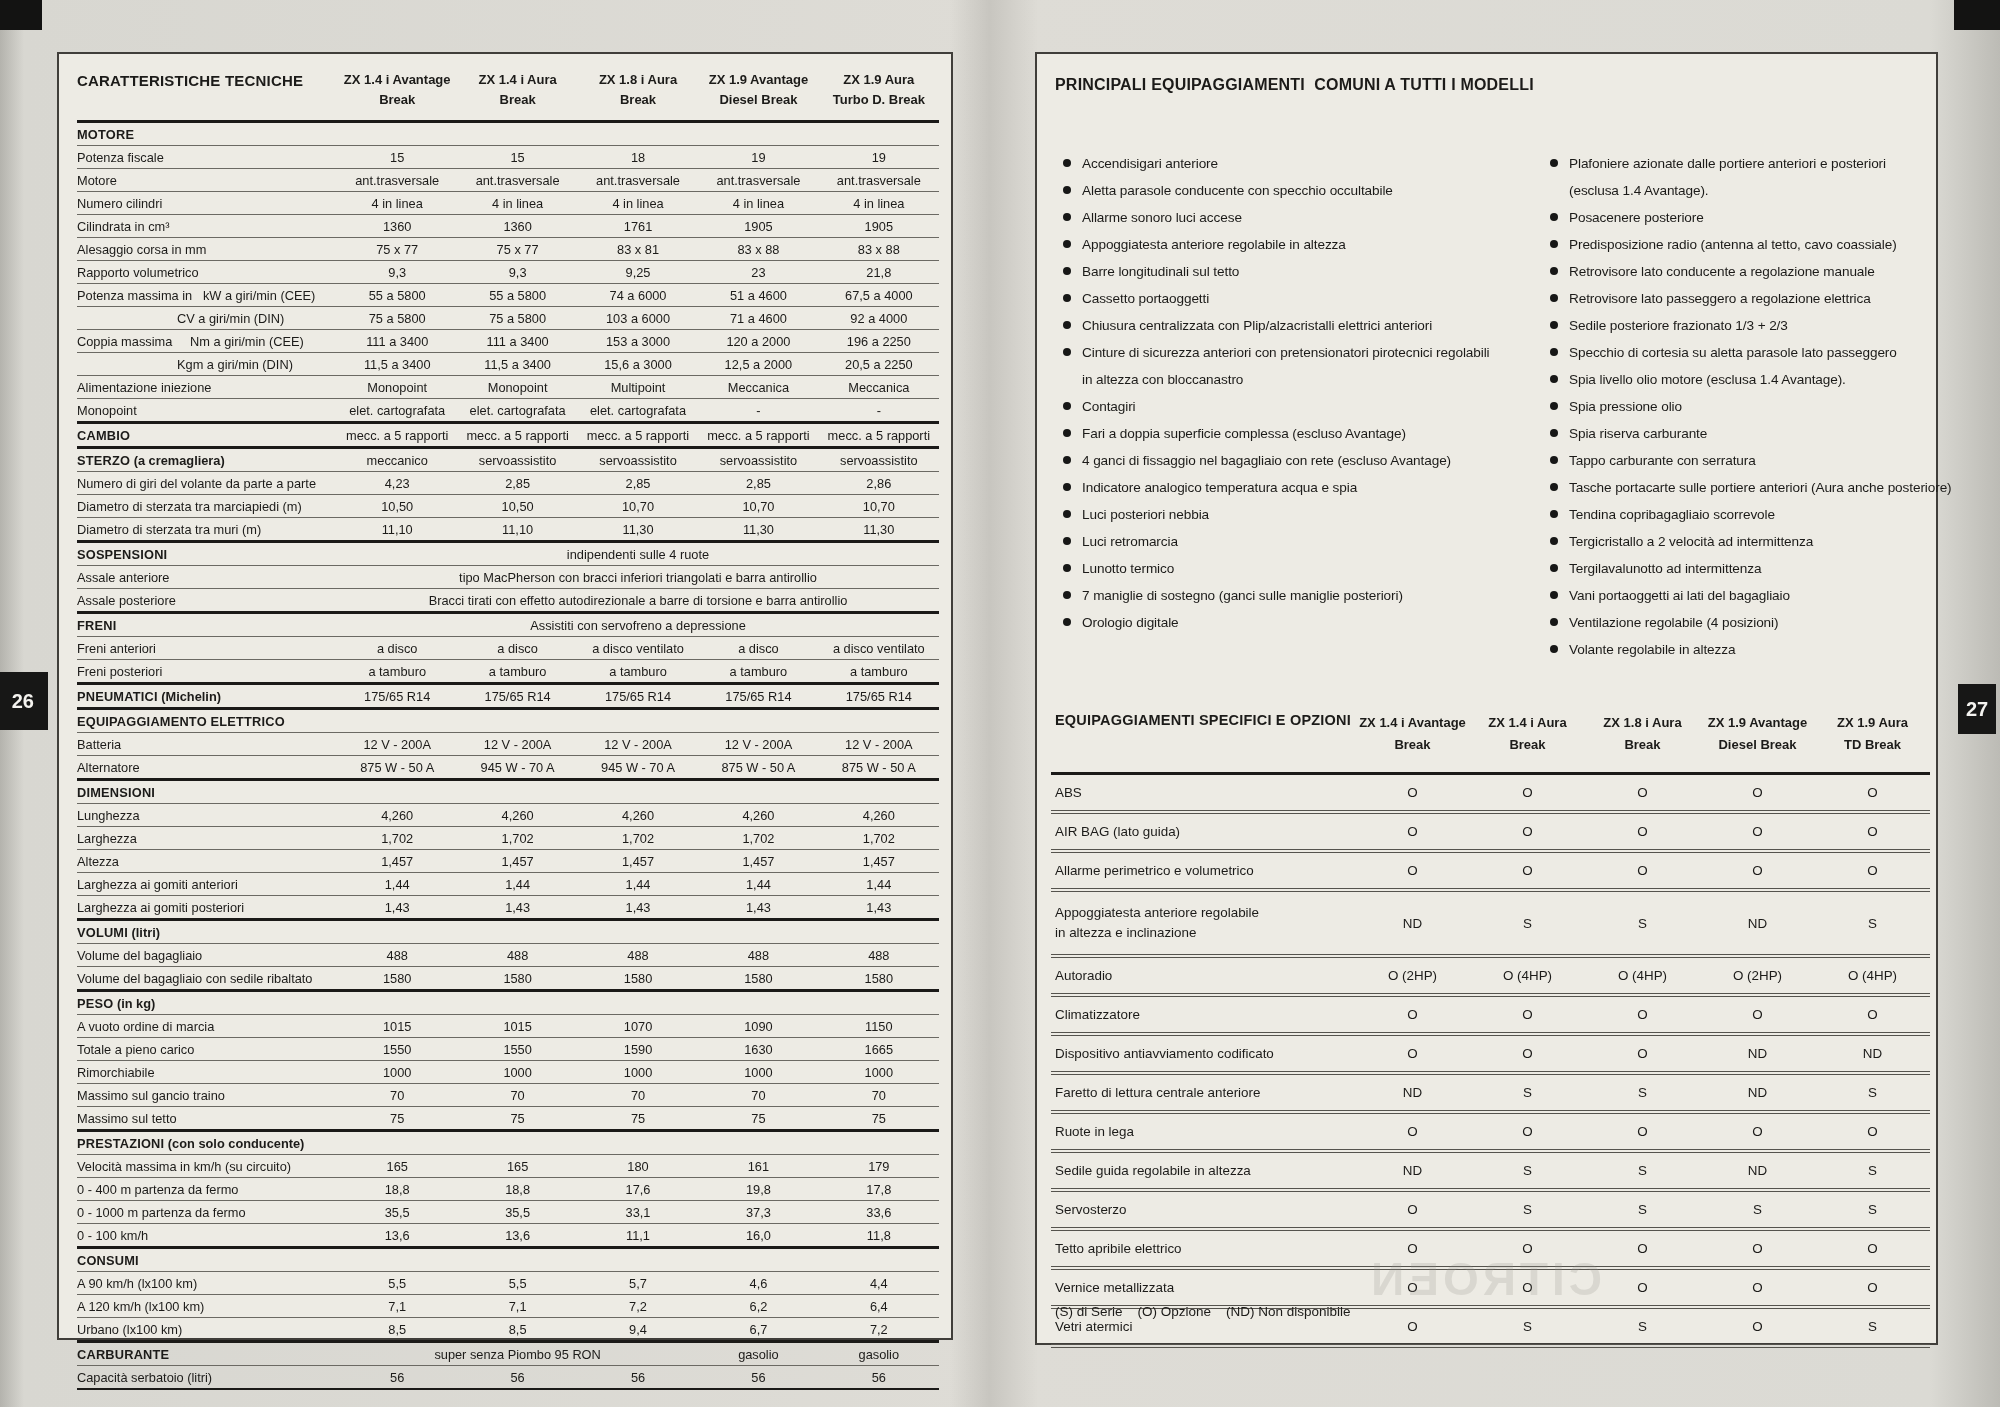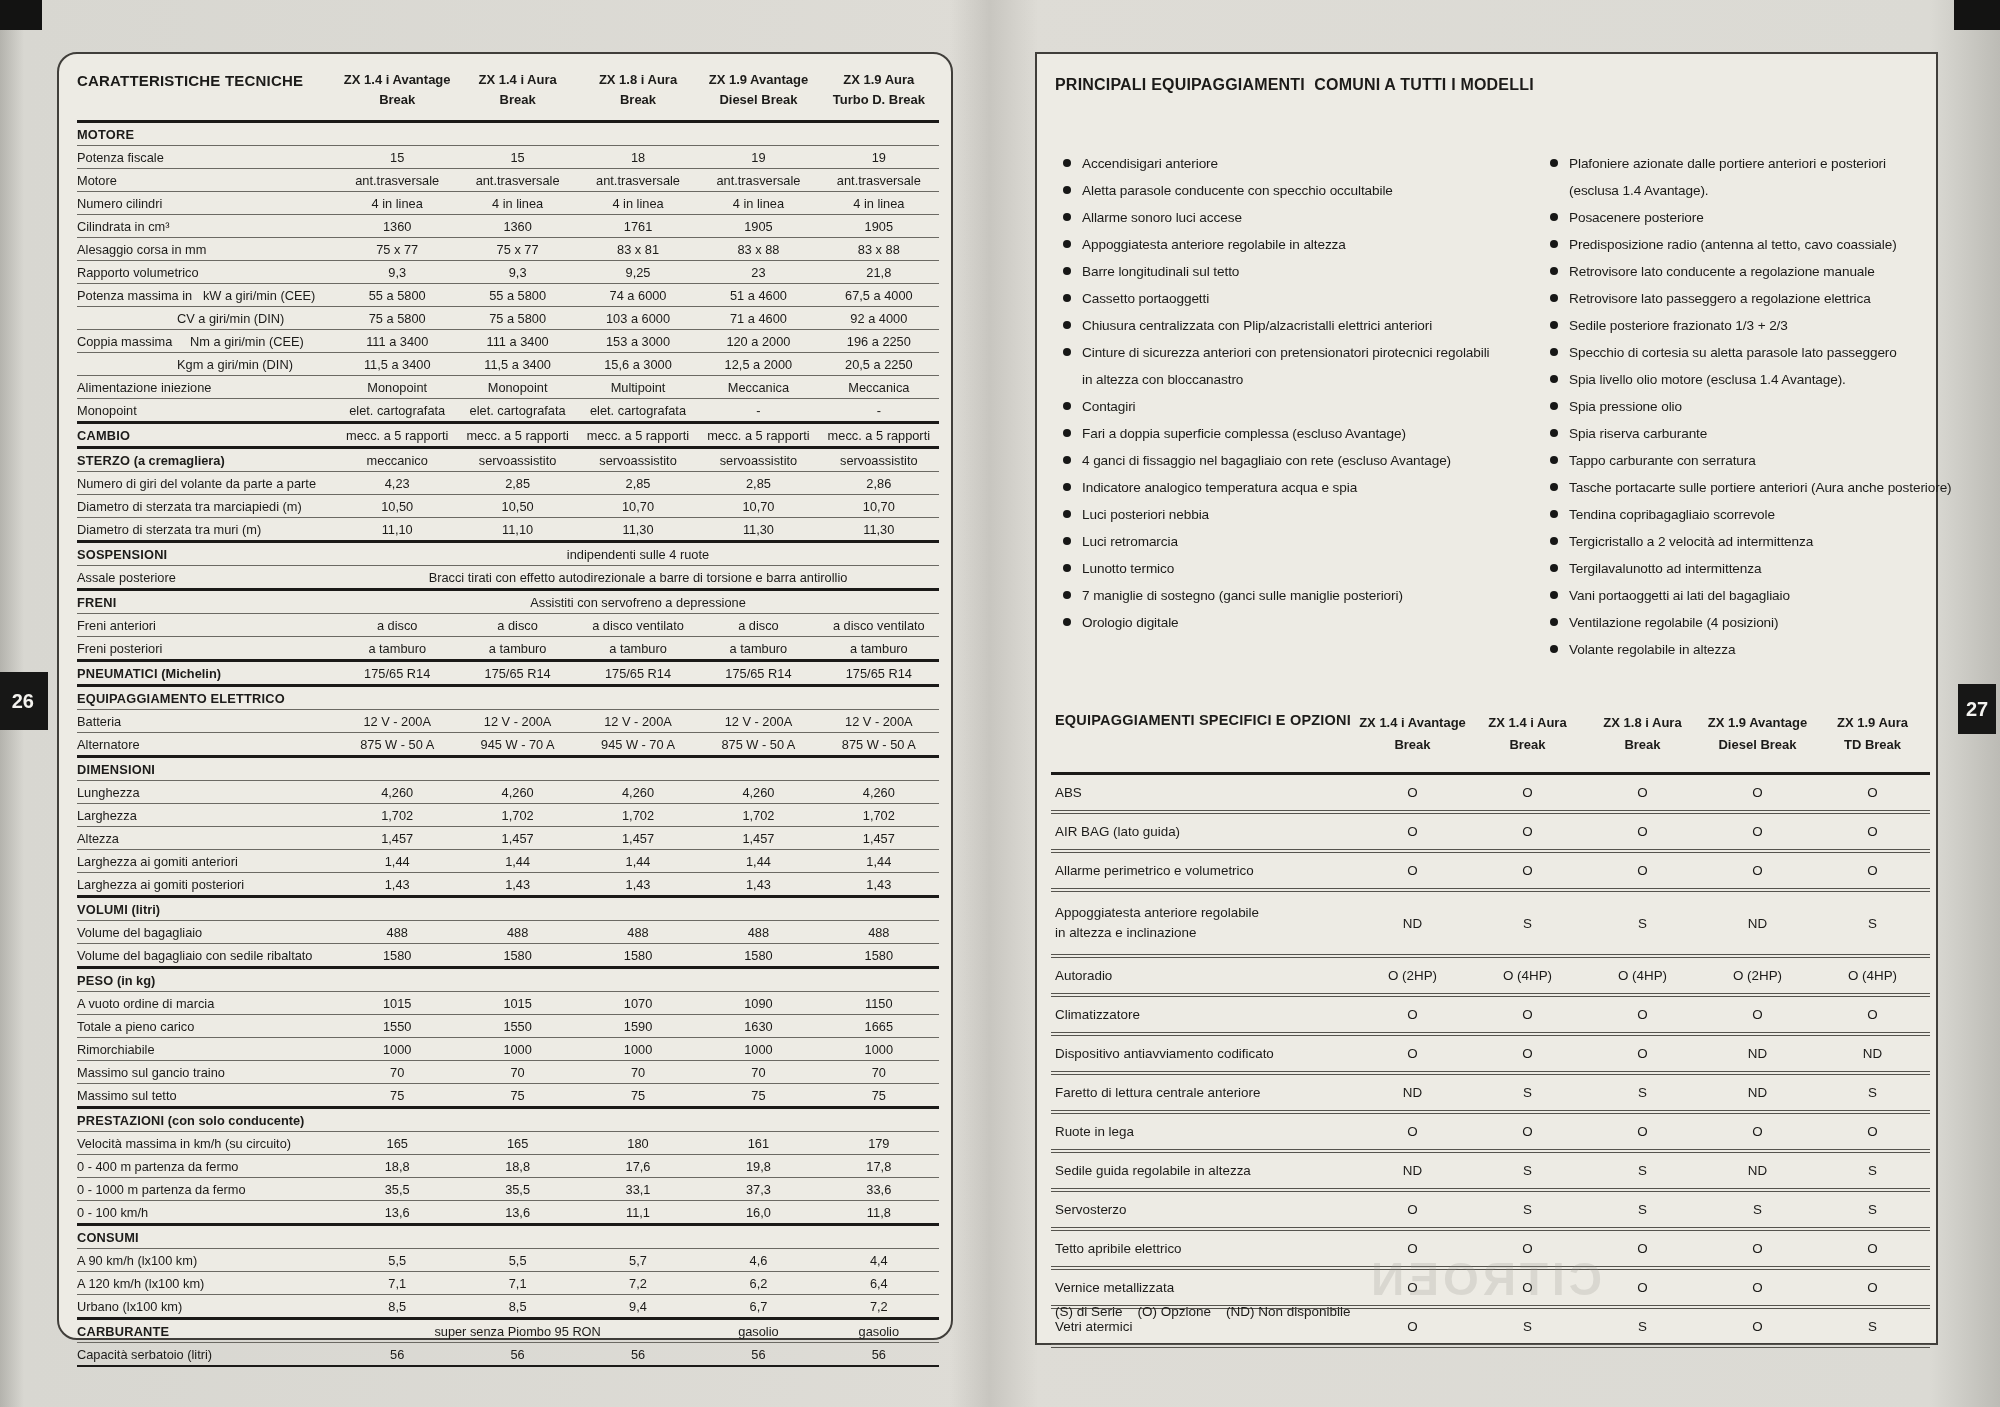--- a/index.html
+++ b/index.html
@@ -11,21 +11,21 @@
   .gutter{position:absolute;top:0;bottom:0;left:950px;width:88px;
     background:linear-gradient(90deg,rgba(120,118,112,0) 0,rgba(120,118,112,.22) 45%,rgba(120,118,112,0) 100%);}
   .corner{position:absolute;background:#131312;}
   .corner.tl{left:0;top:0;width:42px;height:30px;}
   .corner.tr{right:0;top:0;width:46px;height:30px;}
   .badge{position:absolute;background:#171716;color:#f4f3ef;font-weight:bold;
     font-size:20px;display:flex;align-items:center;}
   .badge.b26{left:0;top:672px;width:34px;height:58px;justify-content:flex-end;padding-right:14px;}
   .badge.b27{left:1958px;top:684px;width:38px;height:50px;justify-content:center;}
   .page{position:absolute;background:#edebe4;border:2px solid #403e3a;box-sizing:border-box;}
-  .page-left{left:57px;top:52px;width:896px;height:1288px;padding:12px 14px 0 18px;border-radius:20px;}
+  .page-left{left:57px;top:52px;width:896px;height:1288px;padding:12px 14px 0 18px;}
   .page-right{left:1035px;top:52px;width:903px;height:1293px;padding:22px 10px 0 14px;}
 
   
   .spec-table{width:862px;border-bottom:2px solid #1b1a18;}
   .spec-header{display:flex;align-items:flex-start;padding:4px 0 10px 0;}
   .spec-title{width:260px;font-weight:bold;font-size:15px;padding-top:2px;letter-spacing:.2px;}
   .spec-cols{flex:1;display:flex;}
   .spec-col{flex:1;text-align:center;font-weight:bold;font-size:13px;line-height:20px;}
   .spec-row{display:flex;align-items:center;height:22px;border-top:1px solid #6b6963;font-size:12.8px;}
   .spec-row.section{border-top:3px solid #1b1a18;}
@@ -236,20 +236,24 @@
             <div class="spec-cell" style="flex: 1 1 0%;">11,10</div>
             <div class="spec-cell" style="flex: 1 1 0%;">11,30</div>
             <div class="spec-cell" style="flex: 1 1 0%;">11,30</div>
             <div class="spec-cell" style="flex: 1 1 0%;">11,30</div>
           </div>
           <div class="spec-row section">
             <div class="spec-label"><span class="lab">SOSPENSIONI</span></div>
             <div class="spec-cell" style="flex: 5 1 0%;">indipendenti sulle 4 ruote</div>
           </div>
           <div class="spec-row">
+            <div class="spec-label"><span class="lab">Assale anteriore</span></div>
+            <div class="spec-cell" style="flex: 5 1 0%;">tipo MacPherson con bracci inferiori triangolati e barra antirollio</div>
+          </div>
+          <div class="spec-row">
             <div class="spec-label"><span class="lab">Assale posteriore</span></div>
             <div class="spec-cell" style="flex: 5 1 0%;">Bracci tirati con effetto autodirezionale a barre di torsione e barra antirollio</div>
           </div>
           <div class="spec-row section">
             <div class="spec-label"><span class="lab">FRENI</span></div>
             <div class="spec-cell" style="flex: 5 1 0%;">Assistiti con servofreno a depressione</div>
           </div>
           <div class="spec-row">
             <div class="spec-label"><span class="lab">Freni anteriori</span></div>
             <div class="spec-cell" style="flex: 1 1 0%;">a disco</div>

